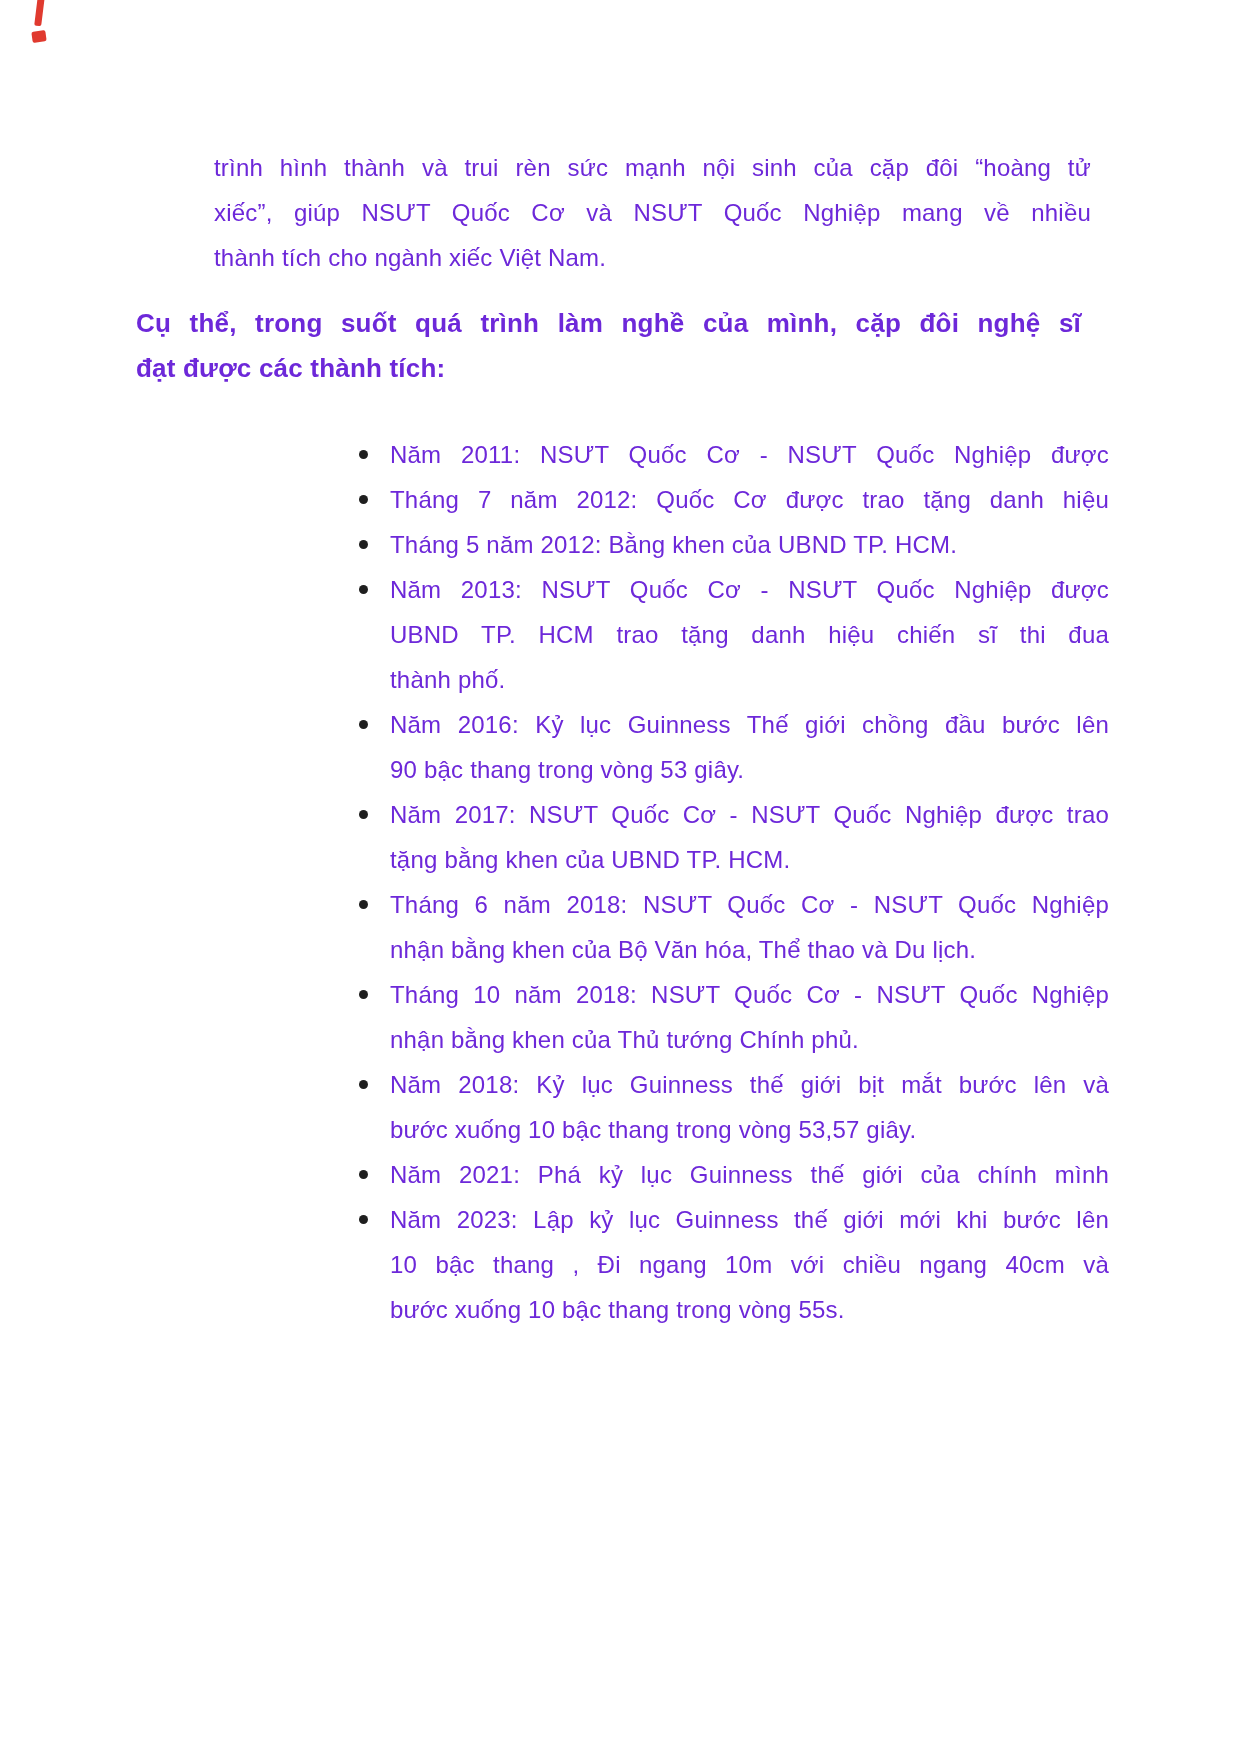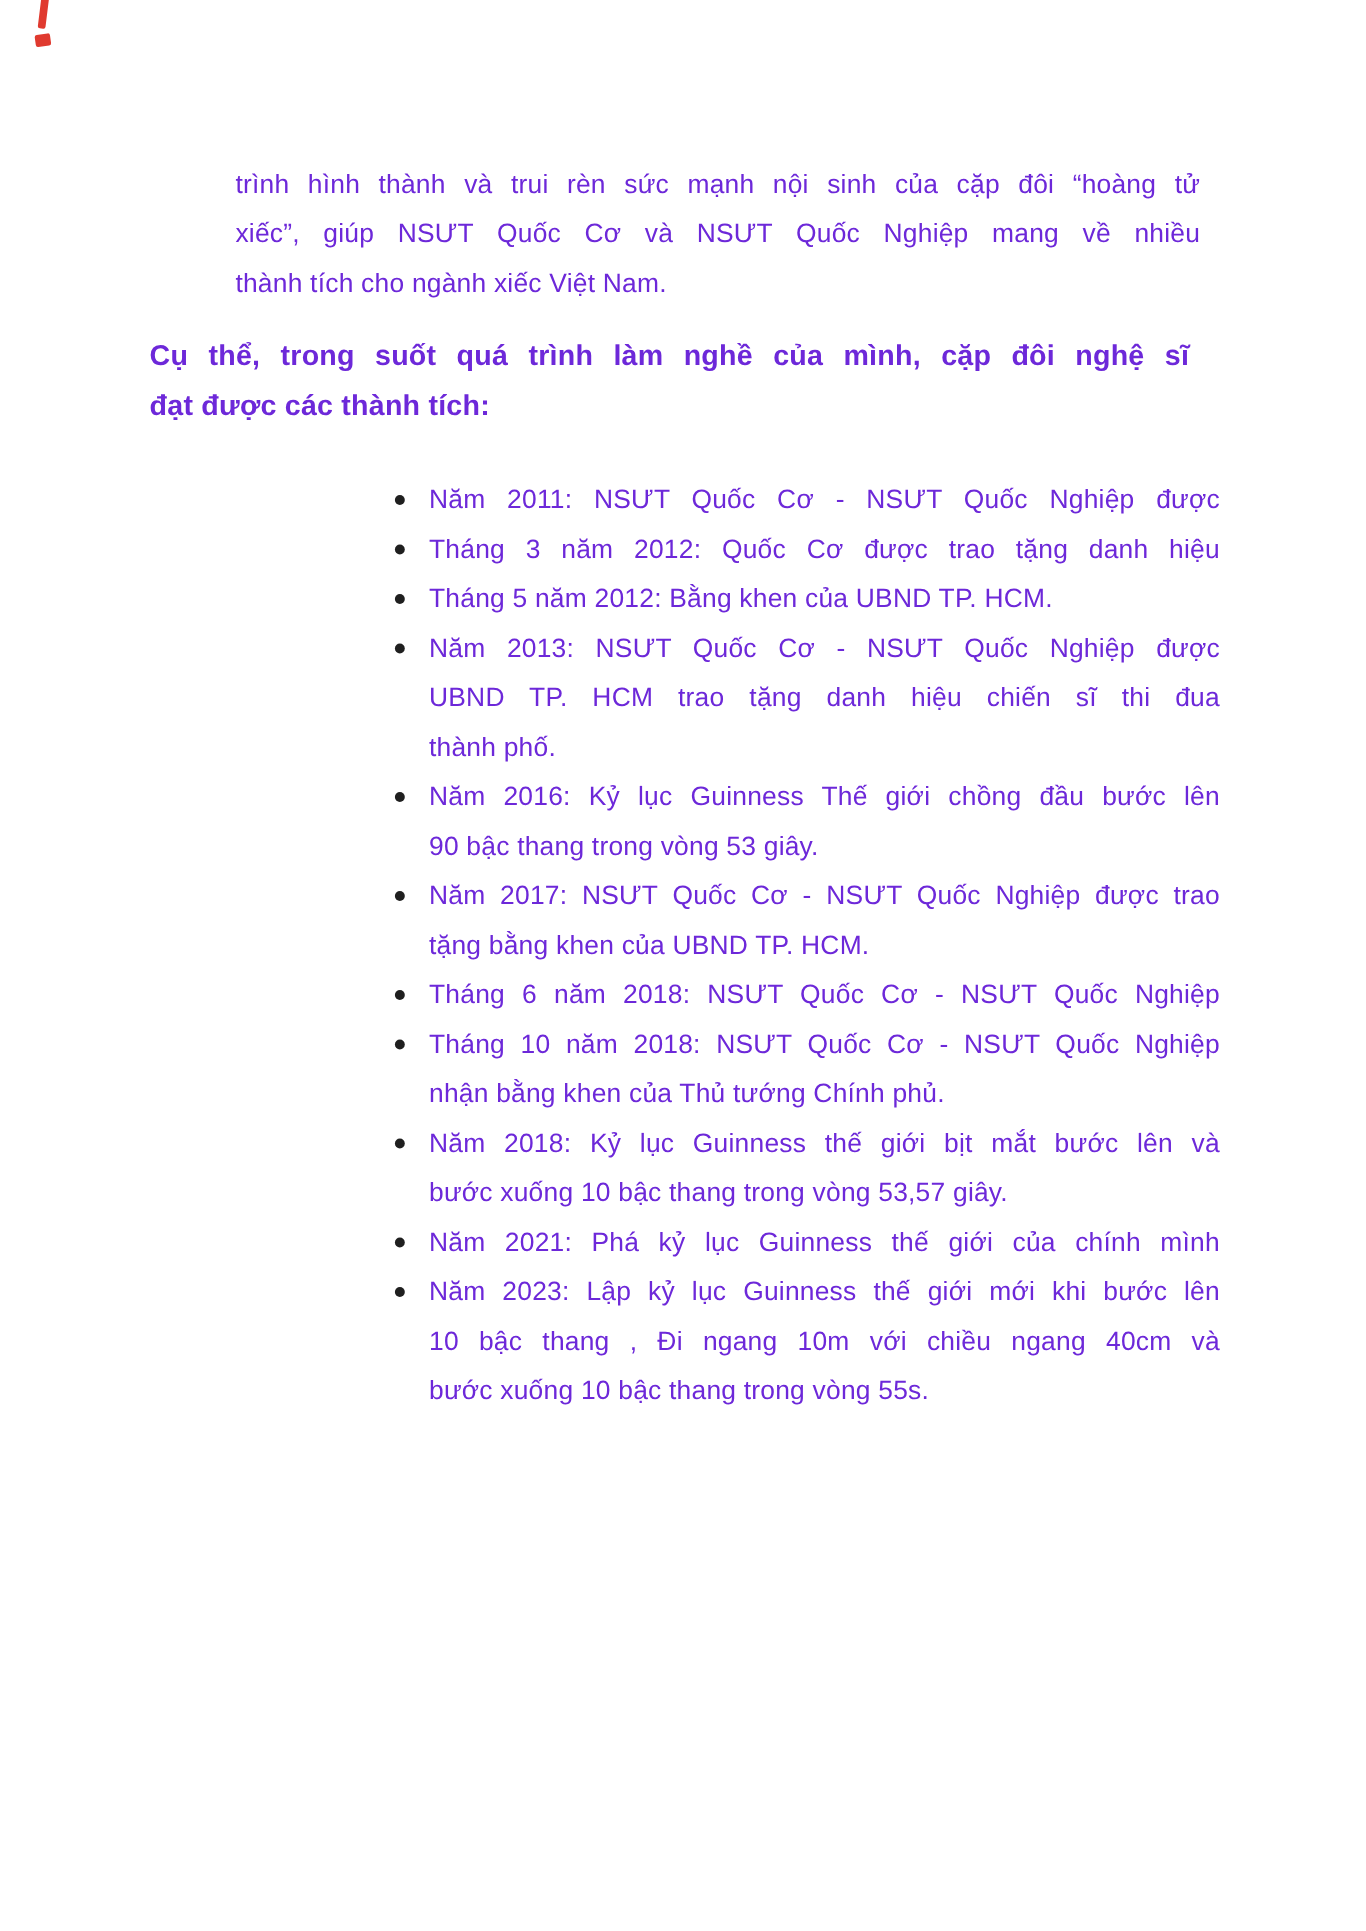--- a/index.html
+++ b/index.html
@@ -75,21 +75,21 @@
     <div class="textline lline">đạt được các thành tích:</div>
   </div>
 
   <ul class="achievements">
     <li>
       <span class="dot"></span>
       <div class="textline jline">Năm 2011: NSƯT Quốc Cơ - NSƯT Quốc Nghiệp được</div>
     </li>
     <li>
       <span class="dot"></span>
-      <div class="textline jline">Tháng 3 năm 2012: Quốc Cơ được trao tặng danh hiệu</div>
+      <div class="textline jline">Tháng 7 năm 2012: Quốc Cơ được trao tặng danh hiệu</div>
     </li>
     <li>
       <span class="dot"></span>
       <div class="textline lline">Tháng 5 năm 2012: Bằng khen của UBND TP. HCM.</div>
     </li>
     <li>
       <span class="dot"></span>
       <div class="textline jline">Năm 2013: NSƯT Quốc Cơ - NSƯT Quốc Nghiệp được</div>
       <div class="textline jline">UBND TP. HCM trao tặng danh hiệu chiến sĩ thi đua</div>
       <div class="textline lline">thành phố.</div>
@@ -100,20 +100,21 @@
       <div class="textline lline">90 bậc thang trong vòng 53 giây.</div>
     </li>
     <li>
       <span class="dot"></span>
       <div class="textline jline">Năm 2017: NSƯT Quốc Cơ - NSƯT Quốc Nghiệp được trao</div>
       <div class="textline lline">tặng bằng khen của UBND TP. HCM.</div>
     </li>
     <li>
       <span class="dot"></span>
       <div class="textline jline">Tháng 6 năm 2018: NSƯT Quốc Cơ - NSƯT Quốc Nghiệp</div>
+      <div class="textline lline">nhận bằng khen của Bộ Văn hóa, Thể thao và Du lịch.</div>
     </li>
     <li>
       <span class="dot"></span>
       <div class="textline jline">Tháng 10 năm 2018: NSƯT Quốc Cơ - NSƯT Quốc Nghiệp</div>
       <div class="textline lline">nhận bằng khen của Thủ tướng Chính phủ.</div>
     </li>
     <li>
       <span class="dot"></span>
       <div class="textline jline">Năm 2018: Kỷ lục Guinness thế giới bịt mắt bước lên và</div>
       <div class="textline lline">bước xuống 10 bậc thang trong vòng 53,57 giây.</div>

